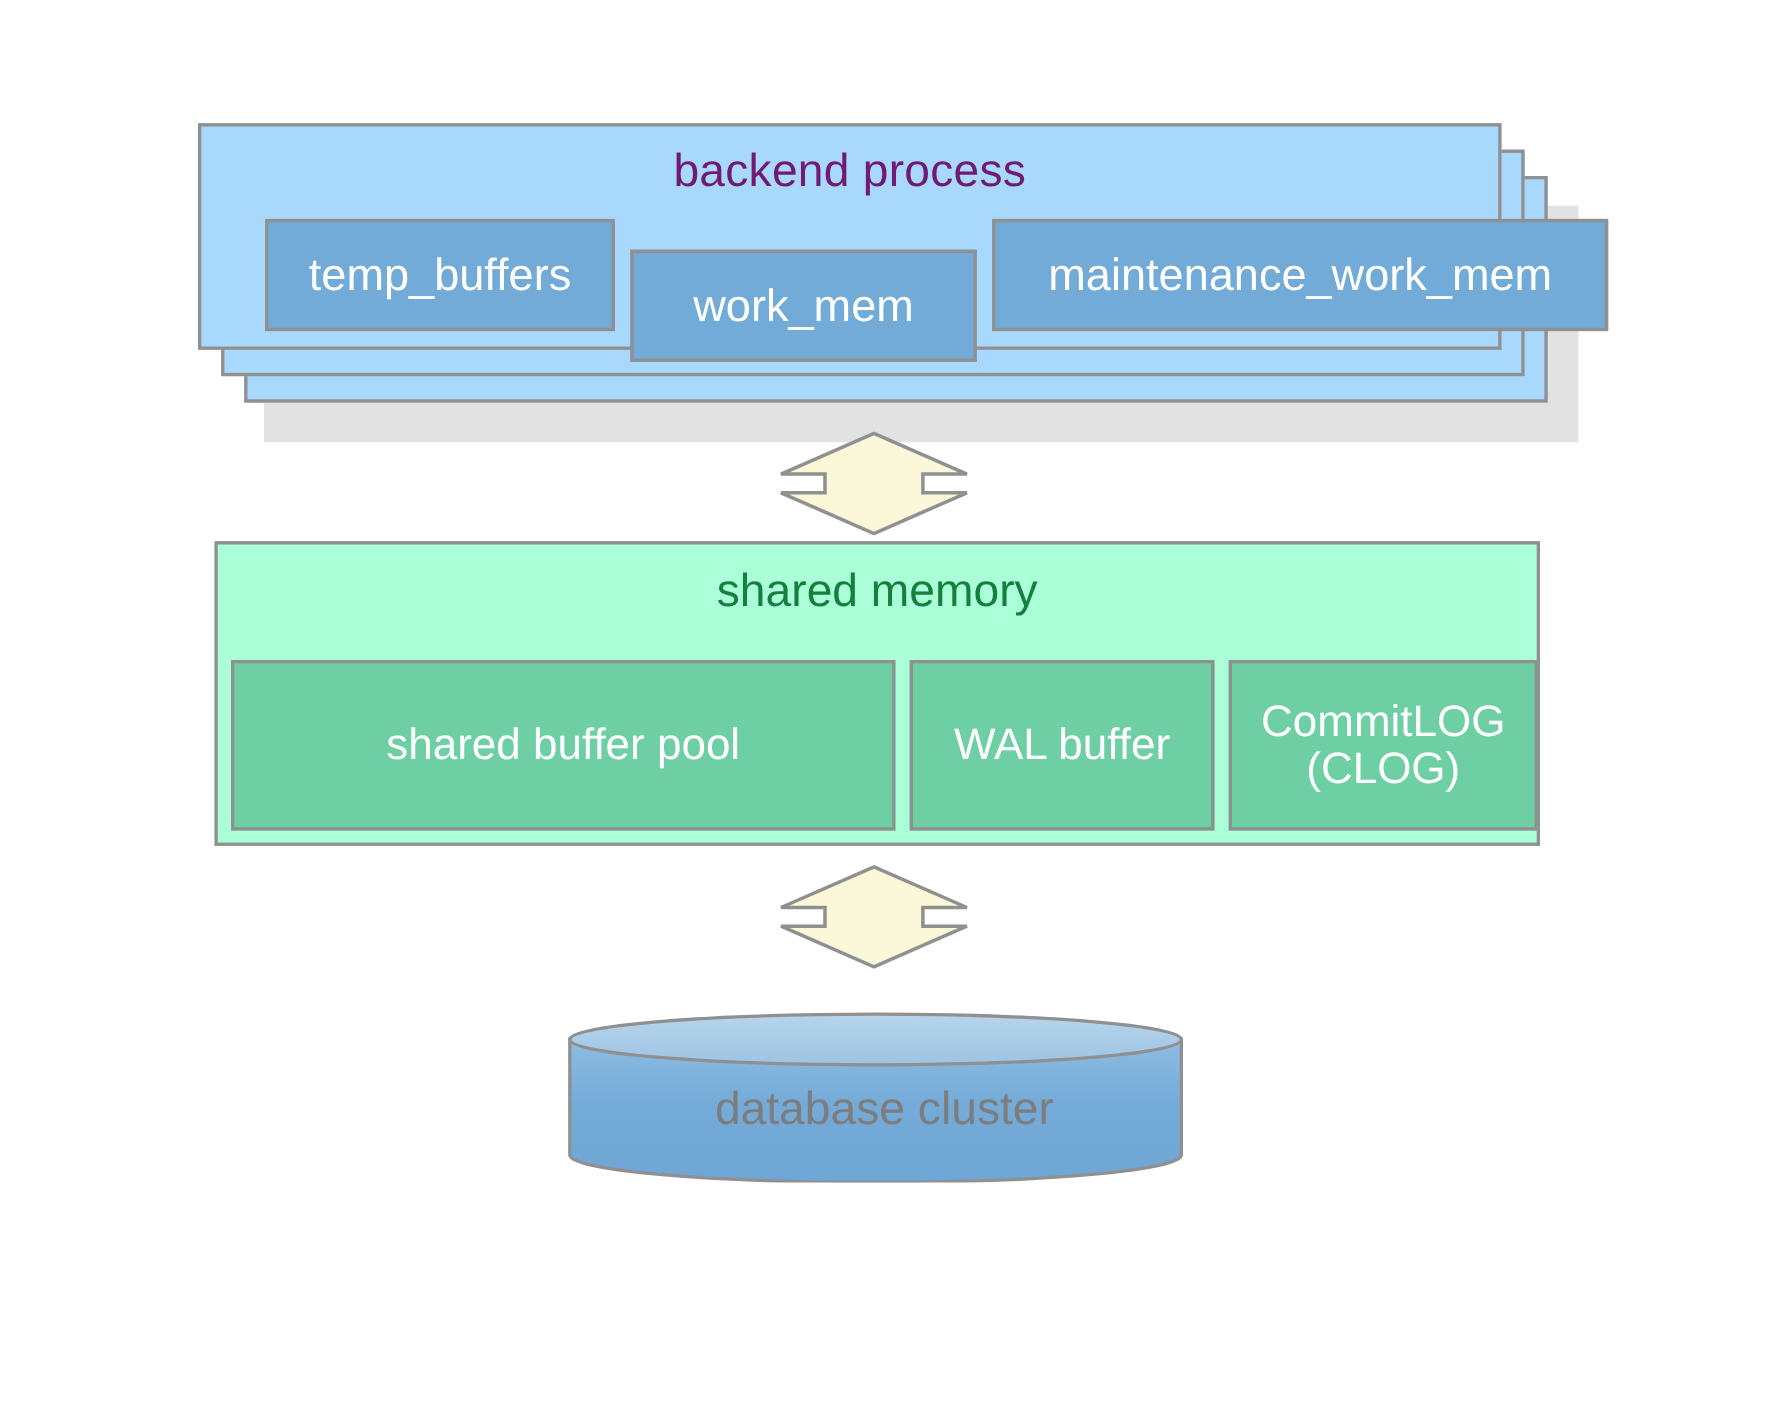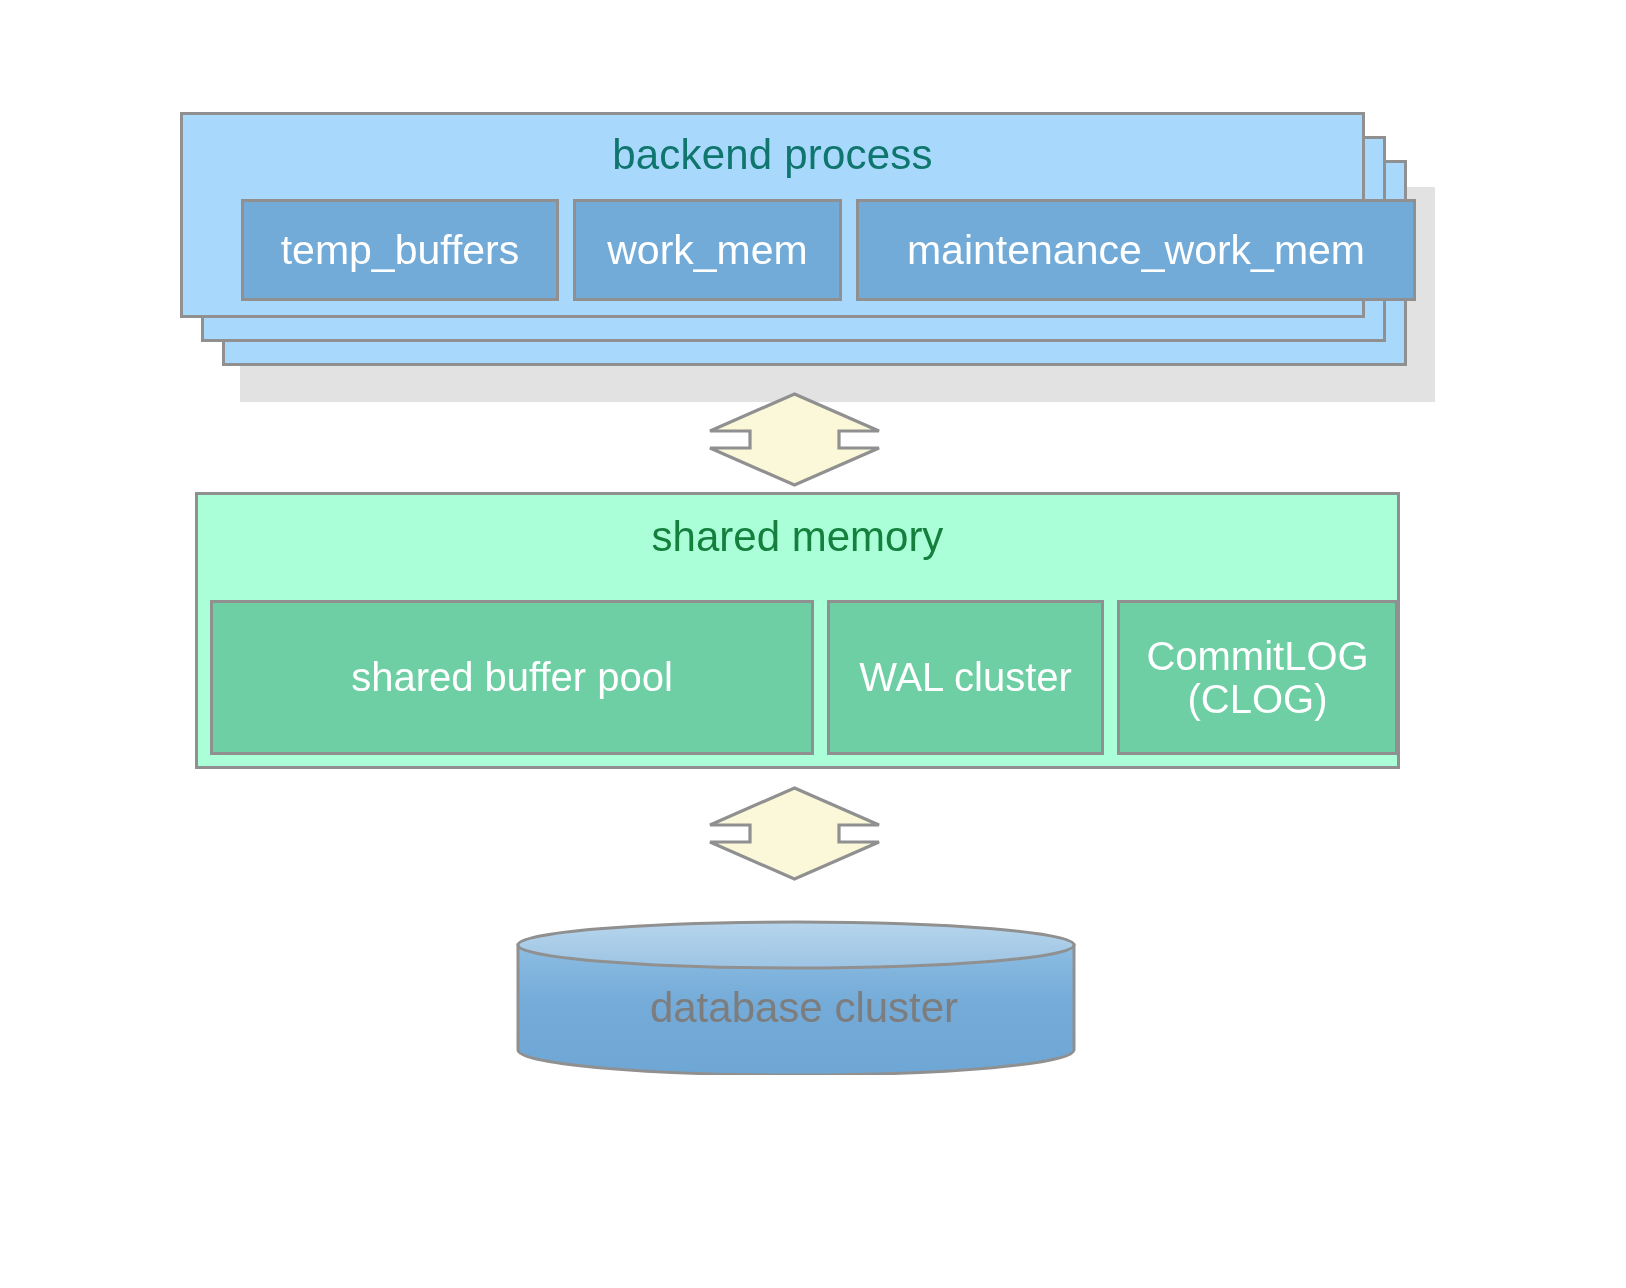--- a/index.html
+++ b/index.html
@@ -44,21 +44,21 @@
   .card-2 { left: 21px;  top: 24px; width: 1185px; height: 206px; }
   .card-1 { left: 0px;   top: 0px;  width: 1185px; height: 206px; }
 
   .card-title {
     position: absolute;
     left: 0;
     right: 0;
     top: 16px;
     text-align: center;
     font-size: 42px;
-    color: #0f766e;
+    color: #701a75;
     letter-spacing: 0.2px;
   }
   .mem-row {
     position: absolute;
     left: 14px;
     top: 84px;
     display: flex;
     gap: 14px;
     padding-left: 44px;
   }
@@ -69,21 +69,21 @@
     height: 102px;
     display: flex;
     align-items: center;
     justify-content: center;
     color: #ffffff;
     font-size: 41px;
     padding: 0 12px;
     white-space: nowrap;
   }
   .mem-temp { width: 318px; }
-  .mem-work { width: 269px; }
+  .mem-work { width: 315px; margin-top: 28px; }
   .mem-maint { width: 560px; }
 
   
   #shared-memory {
     position: absolute;
     left: 195px;
     top: 492px;
     width: 1205px;
     height: 277px;
     background: #aaffd9;
@@ -186,21 +186,21 @@
   </svg>
 
   <div id="shared-memory">
     <div class="sm-title">shared memory</div>
 
     <div class="sm-row">
       <div class="sm-box sm-pool">
         <span>shared buffer pool</span>
       </div>
       <div class="sm-box sm-wal">
-        <span>WAL cluster</span>
+        <span>WAL buffer</span>
       </div>
       <div class="sm-box sm-clog">
         <span>
           <span>CommitLOG</span><br>
           <span>(CLOG)</span>
         </span>
       </div>
     </div>
   </div>
 

